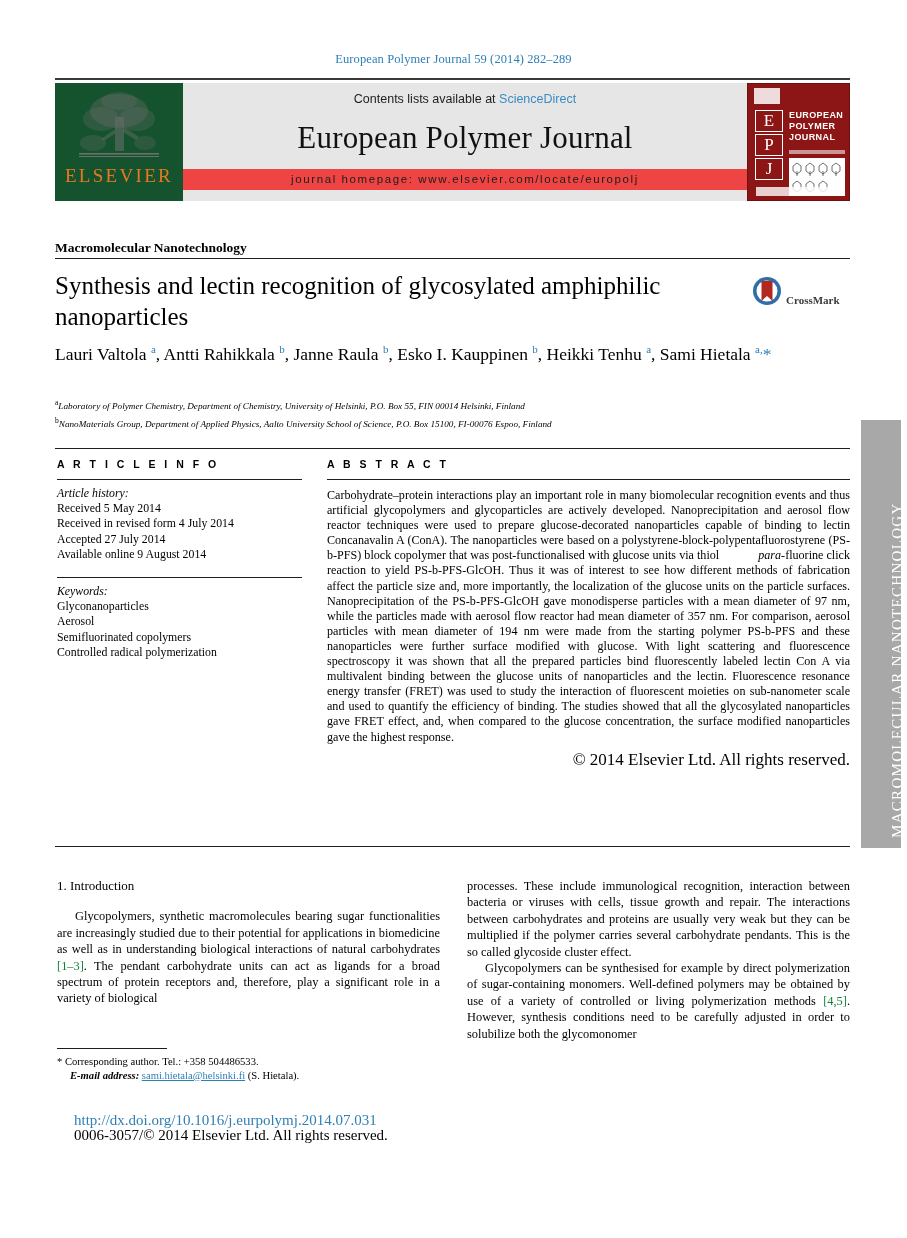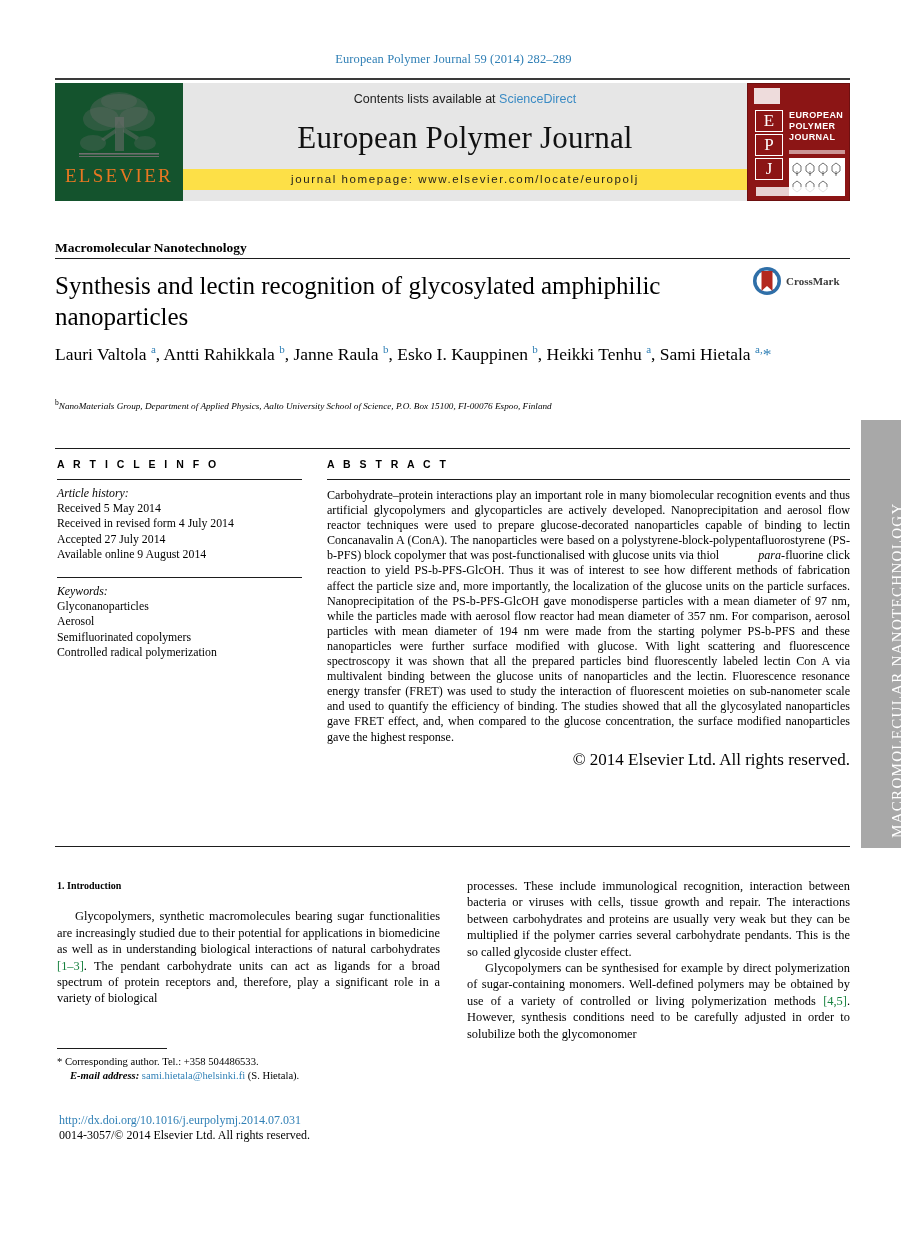--- a/index.html
+++ b/index.html
@@ -87,21 +87,21 @@
     font-family: "Liberation Serif", serif;
     font-size: 31px;
     color: #111;
     margin-top: 14px;
     letter-spacing: 0.2px;
   }
   .homepage-bar {
     margin-top: 13px;
     width: 100%;
     text-align: center;
-    background: #fde047;
+    background: #ef4444;
     font-family: "Liberation Sans", sans-serif;
     font-size: 11.5px;
     letter-spacing: 1.6px;
     color: #1d1d1d;
     padding: 4px 0 5px 0;
     box-sizing: border-box;
   }
   .cover-thumb {
     width: 103px;
     flex: 0 0 103px;
@@ -188,23 +188,23 @@
     font-size: 25px;
     line-height: 31px;
     font-weight: normal;
     font-family: "Liberation Serif", serif;
   }
 
   
   .crossmark {
     position: absolute;
     left: 752px;
-    top: 266px;
+    top: 276px;
     display: flex;
-    align-items: center;
+    align-items: flex-end;
     gap: 4px;
   }
   .crossmark-label {
     font-family: "Liberation Serif", serif;
     font-size: 11px;
     font-weight: bold;
     color: #3c3c3c;
   }
 
   
@@ -325,22 +325,22 @@
     position: absolute;
     top: 878px;
     width: 383px;
     font-size: 12.4px;
     line-height: 16.4px;
     text-align: justify;
   }
   .body-left { left: 57px; }
   .body-right { left: 467px; }
   .sec-heading {
-    font-weight: bold;
-    font-size: 10px;
+    font-weight: normal;
+    font-size: 13px;
     margin-bottom: 14px;
   }
   .body-col p { margin: 0; text-indent: 18px; }
   .body-col p.noindent { text-indent: 0; }
   .ref { color: #15803d; }
 
   
   .footnote {
     position: absolute;
     left: 57px;
@@ -350,28 +350,28 @@
   .footnote-rule {
     border-top: 1px solid #1d1d1d;
     width: 110px;
     margin-bottom: 6px;
   }
   .footnote-text {
     font-size: 10.6px;
     line-height: 14px;
   }
   .footnote-text .ital { font-style: italic; font-weight: bold; }
-  .footnote-text .mail { color: #2f7fb5; }
+  .footnote-text .mail { color: #2f7fb5; text-decoration: underline; }
 
   .doi-block {
     position: absolute;
-    left: 59px;
+    left: 74px;
     top: 1113px;
     width: 400px;
-    font-size: 12px;
+    font-size: 15px;
     line-height: 15px;
   }
   .doi-link { color: #2f7fb5; }
 </style>
 </head>
 <body>
 
 <div class="page">
 
   <div class="running-head">European Polymer Journal 59 (2014) 282–289</div>
@@ -446,20 +446,23 @@
       <circle cx="15" cy="15" r="10.5" fill="#ffffff"></circle>
       <path d="M9.5 5 H20.5 V25 L15 20 L9.5 25 Z" fill="#b3281e"></path>
     </svg>
     <span class="crossmark-label">CrossMark</span>
   </div>
 
   <div class="authors">Lauri Valtola <sup>a</sup>, Antti Rahikkala <sup>b</sup>, Janne Raula <sup>b</sup>, Esko I. Kauppinen <sup>b</sup>, Heikki Tenhu <sup>a</sup>, Sami Hietala <sup>a,</sup><span class="star">*</span></div>
 
   <div class="affiliations">
     <div>
+      <sup>a</sup><span>Laboratory of Polymer Chemistry, Department of Chemistry, University of Helsinki, P.O. Box 55, FIN 00014 Helsinki, Finland</span>
+    </div>
+    <div>
       <sup>b</sup><span>NanoMaterials Group, Department of Applied Physics, Aalto University School of Science, P.O. Box 15100, FI-00076 Espoo, Finland</span>
     </div>
   </div>
 
   <div class="info-rule-top"></div>
   <div class="info-rule-bottom"></div>
 
   <div class="info-col">
     <div class="col-head">A R T I C L E   I N F O</div>
     <div class="info-rule"></div>
@@ -513,16 +516,16 @@
       <div style="padding-left:13px">
         <span class="ital">E-mail address:</span>
         <span class="mail">sami.hietala@helsinki.fi</span>
         <span>(S. Hietala).</span>
       </div>
     </div>
   </div>
 
   <div class="doi-block">
     <div class="doi-link">http://dx.doi.org/10.1016/j.eurpolymj.2014.07.031</div>
-    <div>0014-3057/© 2014 Elsevier Ltd. All rights reserved.</div>
+    <div>0006-3057/© 2014 Elsevier Ltd. All rights reserved.</div>
   </div>
 
 </div>
 
 </body></html>

